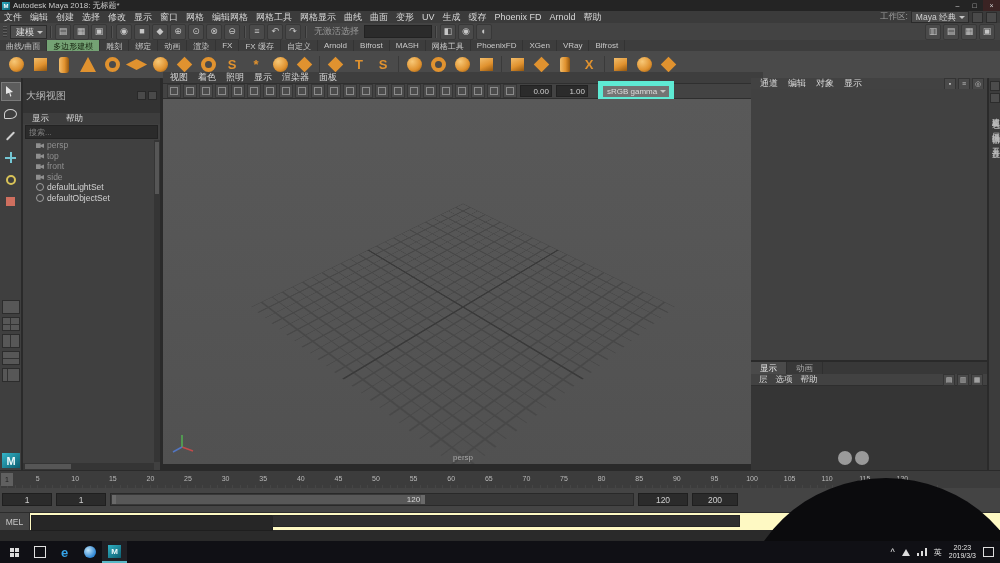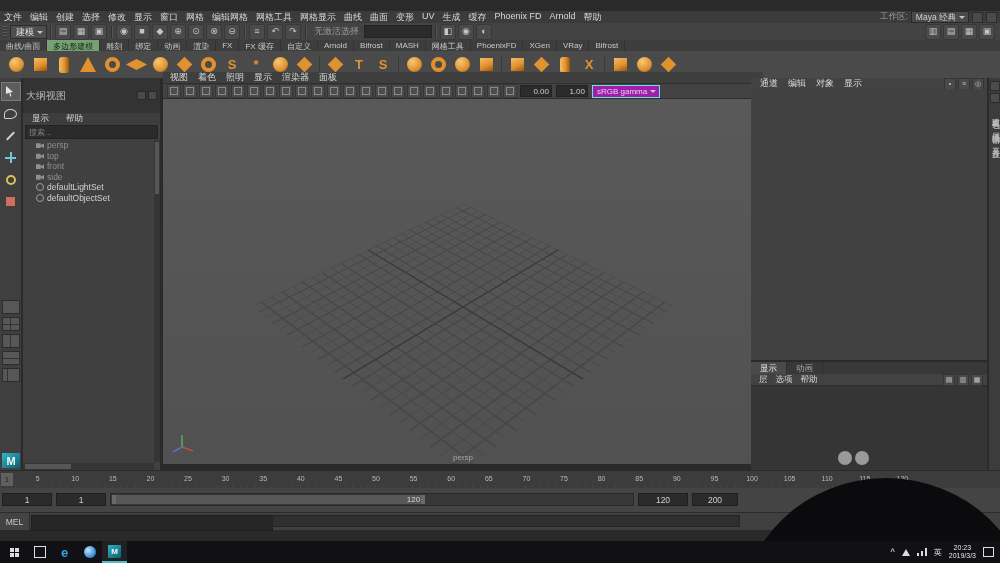--- a/index.html
+++ b/index.html
@@ -10,21 +10,21 @@
   
   #titlebar{top:0;height:11px;background:#242424;display:flex;align-items:center;font-size:8px;color:#c9c9c9;}
   .mlogo{width:8px;height:8px;margin:0 3px 0 2px;background:linear-gradient(140deg,#2fb0c4,#0c5e70);
     color:#fff;font-size:6px;font-weight:bold;display:flex;align-items:center;justify-content:center;flex:none;}
   .winbtns{margin-left:auto;display:flex;height:100%;}
   .wbtn{width:17px;height:100%;display:flex;align-items:center;justify-content:center;font-size:7px;color:#cfcfcf;}
   .wbtn.close{background:#3a2323;}
 
   
   #menubar{top:11px;height:12px;background:#3b3b3b;border-bottom:1px solid #2d2d2d;display:flex;align-items:center;font-size:9px;}
-  .mb-items{display:flex;align-items:flex-start;}
+  .mb-items{display:flex;align-items:center;}
   .menu-item{padding:0 4px;color:#d8d8d8;white-space:nowrap;}
   .ws{margin-left:auto;display:flex;align-items:center;gap:3px;padding-right:3px;}
   .ws-label{color:#9f9f9f;font-size:8.5px;}
   .caret{position:relative;padding-right:12px;}
   .caret::after{content:"";position:absolute;right:3px;top:50%;margin-top:-1px;border:3px solid transparent;border-top-color:#c4c4c4;}
   .ws-drop{background:#4a4a4a;border:1px solid #2a2a2a;padding:0 12px 0 4px;font-size:8.5px;height:10px;line-height:10px;}
   .mb-ico{width:9px;height:9px;background:#4a4a4a;border:1px solid #2c2c2c;}
 
   
   #statusline{top:23px;height:17px;background:#434343;border-bottom:1px solid #2f2f2f;display:flex;align-items:center;font-size:9px;}
@@ -102,21 +102,21 @@
   .ol-hthumb{position:absolute;left:2px;top:1px;width:46px;height:5px;background:#565656;}
 
   #viewport{position:absolute;left:163px;top:72px;width:600px;height:392px;display:flex;flex-direction:column;background:#545454;}
   .vp-menus{height:11px;background:#3e3e3e;border-bottom:1px solid #2f2f2f;display:flex;align-items:center;font-size:9px;flex:none;padding-left:2px;}
   .vp-menus .menu-item{padding:0 5px;}
   .vp-toolbar{height:14px;background:#434343;border-bottom:1px solid #2e2e2e;display:flex;align-items:center;padding-left:3px;flex:none;}
   .vp-ico{width:12px;height:12px;margin:0 1px;background:#4b4b4b;border:1px solid #363636;flex:none;display:flex;align-items:center;justify-content:center;}
   .vp-ico::after{content:"";width:6px;height:6px;border:1px solid #8b8b8b;}
   .vp-field{width:28px;height:10px;background:#2b2b2b;border:1px solid #222;color:#cfcfcf;font-size:8px;
     display:flex;align-items:center;justify-content:flex-end;padding-right:2px;flex:none;margin:0 2px;}
-  .vp-drop{height:11px;line-height:11px;background:#a21caf;border:1px solid #5eead4;color:#ddd;font-size:8px;padding-left:4px;margin-left:2px;flex:none;}
+  .vp-drop{height:11px;line-height:11px;background:#737373;border:5px solid #5eead4;color:#ddd;font-size:8px;padding-left:4px;margin-left:8px;flex:none;}
   #scene{flex:1;position:relative;overflow:hidden;background:linear-gradient(#595959,#515151);perspective:800px;perspective-origin:50% 28%;}
   #grid-plane{position:absolute;left:50%;top:57%;width:300px;height:300px;margin:-150px 0 0 -150px;
     transform:rotateX(61deg) rotateZ(45deg);
     background-image:
       linear-gradient(to right,transparent 149px,#3a3a3a 149px,#3a3a3a 151px,transparent 151px),
       linear-gradient(to bottom,transparent 149px,#3a3a3a 149px,#3a3a3a 151px,transparent 151px),
       repeating-linear-gradient(to right,#484848 0,#484848 1px,transparent 1px,transparent 12.5px),
       repeating-linear-gradient(to bottom,#484848 0,#484848 1px,transparent 1px,transparent 12.5px);}
   .cam-label{position:absolute;left:0;right:0;bottom:2px;text-align:center;font-size:8px;color:#a8a8a8;}
   .axis-gizmo{position:absolute;left:6px;bottom:8px;}
@@ -152,21 +152,21 @@
   .cur-frame{position:absolute;left:1px;top:2px;width:12px;height:13px;background:#606060;color:#1c1c1c;
     font-size:7px;display:flex;align-items:center;justify-content:center;}
   #rangerow{top:488px;height:24px;background:#444;}
   .num-field{position:absolute;top:5px;height:13px;background:#2b2b2b;border:1px solid #1f1f1f;color:#cfcfcf;
     font-size:8.5px;display:flex;align-items:center;justify-content:center;box-sizing:border-box;}
   .range-track{position:absolute;left:110px;top:5px;width:524px;height:13px;background:#383838;border:1px solid #292929;box-sizing:border-box;}
   .range-inner{position:absolute;left:1px;top:1px;bottom:1px;width:60%;background:#585858;}
   .range-inner::before,.range-inner::after{content:"";position:absolute;top:0;bottom:0;width:4px;background:#6a6a6a;}
   .range-inner::before{left:0;} .range-inner::after{right:0;}
   .range-label{position:absolute;right:5px;top:0;bottom:0;display:flex;align-items:center;font-size:8px;color:#d8d8d8;}
-  #melrow{top:512px;height:17px;background:#404040;border-top:1px solid #2c2c2c;}
+  #melrow{top:512px;height:17px;background:#fef9c3;border-top:1px solid #2c2c2c;}
   .mel-label{position:absolute;left:0;top:0;width:30px;height:100%;display:flex;align-items:center;justify-content:center;
     font-size:8.5px;color:#c9c9c9;background:#434343;border-right:1px solid #2c2c2c;box-sizing:border-box;}
   .mel-input{position:absolute;left:31px;top:2px;width:236px;height:12px;background:#262626;border:1px solid #1e1e1e;
     color:#ccc;font-size:8.5px;outline:none;font-family:inherit;}
   .mel-result{position:absolute;left:272px;top:2px;width:468px;height:12px;background:#2f2f2f;border:1px solid #252525;box-sizing:border-box;}
   #helprow{top:529px;height:12px;background:#4b4b4b;border-top:1px solid #313131;display:flex;align-items:center;
     font-size:9px;color:#b5b5b5;padding-left:5px;}
 
   
   .wm-dot{position:absolute;width:14px;height:14px;border-radius:50%;background:#9a9a9a;z-index:10;}
@@ -197,20 +197,29 @@
     background-size:2px 3px,2px 5px,2px 8px;background-position:left bottom,center bottom,right bottom;background-repeat:no-repeat;}
   .tray-lang{font-size:8px;}
   .tray-clock{text-align:center;font-size:7px;line-height:1.15;}
   .tray-notif{width:9px;height:8px;border:1px solid #ddd;}
 </style>
 </head>
 <body>
 
 <div id="screen" data-name="maya-window">
 
+  <div id="titlebar" class="band" data-name="titlebar">
+    <span class="mlogo" data-name="maya-logo-icon">M</span>
+    <span data-name="window-title">Autodesk Maya 2018: 无标题*</span>
+    <div class="winbtns" data-name="window-controls">
+      <span class="wbtn" data-name="minimize-button">–</span>
+      <span class="wbtn" data-name="maximize-button">□</span>
+      <span class="wbtn close" data-name="close-button">×</span>
+    </div>
+  </div>
 
   <div id="menubar" class="band" data-name="menubar">
     <div class="mb-items" data-name="menubar-items">
 
     <span class="menu-item" data-name="menu-item">文件</span>
         <span class="menu-item" data-name="menu-item">编辑</span>
         <span class="menu-item" data-name="menu-item">创建</span>
         <span class="menu-item" data-name="menu-item">选择</span>
         <span class="menu-item" data-name="menu-item">修改</span>
         <span class="menu-item" data-name="menu-item">显示</span>

